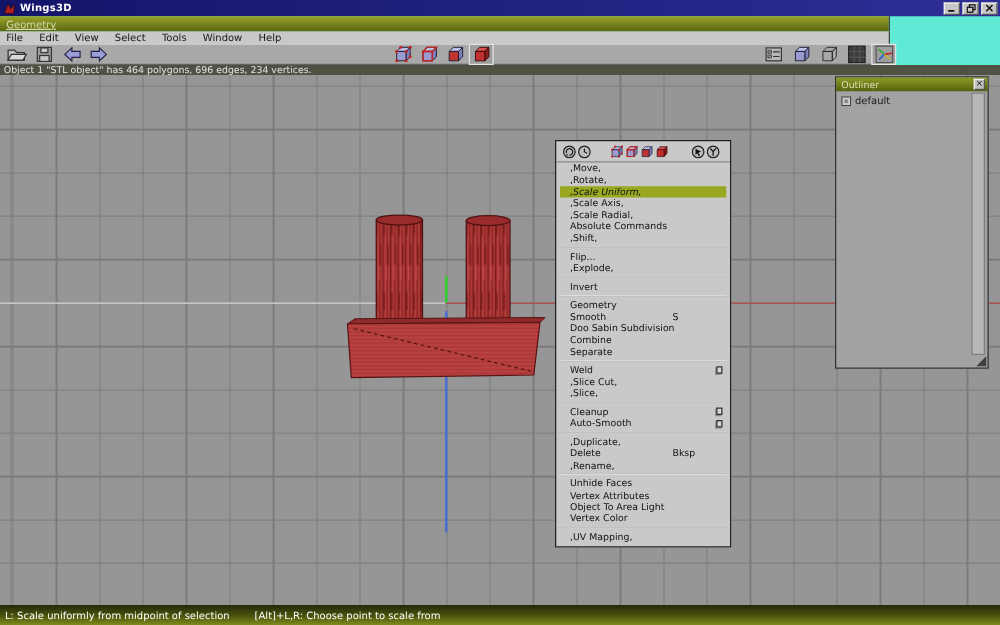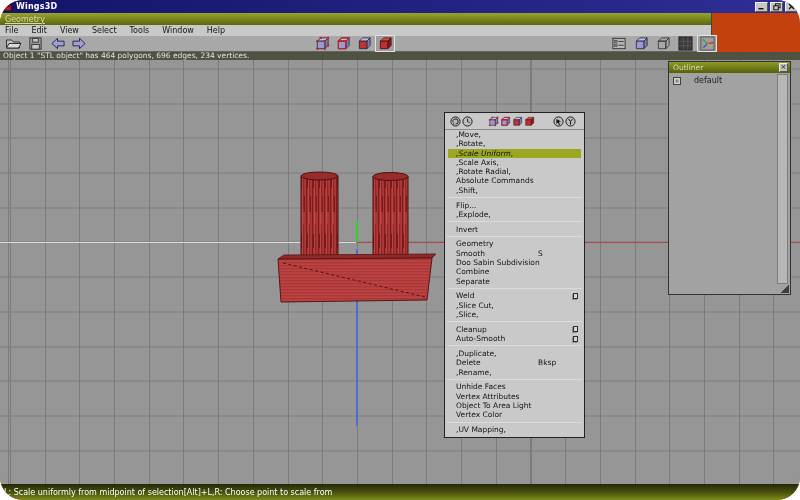--- a/index.html
+++ b/index.html
@@ -1,18 +1,18 @@
 <!DOCTYPE html>
 <html><head>
 <meta charset="utf-8">
 <style>
   * { margin:0; padding:0; box-sizing:border-box; }
   html,body { width:800px; height:500px; overflow:hidden; }
   body { font-family:"DejaVu Sans", sans-serif; }
-  #app { position:relative; width:800px; height:500px; background:#c2410c; overflow:hidden;border-radius:23px; }
+  #app { position:relative; width:800px; height:500px; background:#5eead4; overflow:hidden; }
 
   
   #titlebar { position:absolute; top:0; left:0; width:800px; height:13px;
     background:linear-gradient(to right,#14146a,#2e2e96); display:flex; align-items:center; padding:0 2px; }
   #titlebar .logo { width:10px; height:10px; margin:0 3px 0 1px; }
   #titlebar .wtitle { color:#fff; font-size:8px; font-weight:bold; letter-spacing:.2px; }
   #win-controls { margin-left:auto; display:flex; gap:2px; }
   .win-btn { width:13px; height:10px; background:#c6c6c6; border:1px solid;
     border-color:#eee #555 #555 #eee; font-size:7px; line-height:8px; text-align:center;
     color:#111; font-weight:bold; }
@@ -53,21 +53,21 @@
   #model { position:absolute; top:114px; left:270px; }
 
   
   #outliner { position:absolute; top:61px; left:668px; width:123px; height:234px;
     background:#a2a2a2; border:1px solid #333; }
   #outliner-titlebar { height:11px; background:linear-gradient(#8d9b26,#57600e);
     display:flex; align-items:center; padding:0 2px 0 4px; }
   #outliner-titlebar .otitle { font-size:7.5px; color:#dedeb4; flex:1; }
   #outliner-close { width:9px; height:9px; background:#c2c2c2; border:1px solid;
     border-color:#eee #555 #555 #eee; font-size:7px; line-height:7px; text-align:center; color:#111; }
-  .out-item { display:flex; align-items:flex-end; gap:13px; padding:3px 0 0 4px; }
+  .out-item { display:flex; align-items:flex-end; gap:3px; padding:3px 0 0 4px; }
   .out-item .olabel { font-size:8px; color:#1c1c1c; }
   #out-scroll { position:absolute; top:12px; right:2px; bottom:10px; width:11px;
     background:#b7b7b7; border:1px solid #7e7e7e; }
   #out-grip { position:absolute; right:1px; bottom:1px; width:9px; height:9px;
     background:linear-gradient(315deg,#3f3f3f 45%,transparent 46%); }
 
   
   #ctx-menu { position:absolute; top:112px; left:444px; width:141px;
     background:#c9c9c9; border:1px solid #222; padding-bottom:3px; }
   #ctx-header { height:17px; display:flex; align-items:center; padding:0 4px;
@@ -79,21 +79,21 @@
   .m-item.hl { background:#9aa821;font-style:italic; }
   .m-item .sc { position:absolute; left:90px; top:0; }
   .m-item .opt { position:absolute; right:3px; top:1.5px; width:5px; height:6px;
     border:1px solid #2e2e2e; background:#d6d6d6; box-shadow:-1px 1px 0 #8f8f8f; }
   .m-sep { height:1px; background:#8a8a8a; margin:2px 2px 2.5px; border-bottom:1px solid #dcdcdc; }
 
   
   #statusbar { position:absolute; top:484px; left:0; width:800px; height:16px;
     background:linear-gradient(#23280a,#4c540d 55%,#7d8c1d); color:#fff; font-size:8px;
     display:flex; align-items:center; padding-left:4px; }
-  #statusbar .sb-left { }
+  #statusbar .sb-left { margin-right:20px; }
 </style>
 </head>
 <body>
 
 <div id="app">
 
   <div id="titlebar">
     <svg class="logo" viewBox="0 0 10 10">
       <path d="M0.5,8.5 L3.5,1 L5.5,5 L8.5,1.5 L8,9 Z" fill="#b02020" stroke="#2a0606" stroke-width="0.6"></path>
     </svg>
@@ -384,21 +384,21 @@
             <circle cx="5.5" cy="5.5" r="4.6" fill="#bdbdbd" stroke="#222"></circle>
             <path d="M5.5,5.3 L3.3,2.8 M5.5,5.3 L7.7,2.8 M5.5,5.3 V8.6" fill="none" stroke="#111" stroke-width="1"></path>
           </svg>
         </div>
       </div>
     <div id="ctx-items">
         <div class="m-item"><span>,Move,</span></div>
         <div class="m-item"><span>,Rotate,</span></div>
         <div class="m-item hl"><span>,Scale Uniform,</span></div>
         <div class="m-item"><span>,Scale Axis,</span></div>
-        <div class="m-item"><span>,Rotate Radial,</span></div>
+        <div class="m-item"><span>,Scale Radial,</span></div>
         <div class="m-item"><span>Absolute Commands</span></div>
         <div class="m-item"><span>,Shift,</span></div>
         <div class="m-sep"></div>
         <div class="m-item"><span>Flip...</span></div>
         <div class="m-item"><span>,Explode,</span></div>
         <div class="m-sep"></div>
         <div class="m-item"><span>Invert</span></div>
         <div class="m-sep"></div>
         <div class="m-item"><span>Geometry</span></div>
         <div class="m-item"><span>Smooth</span><span class="sc">S</span></div>

